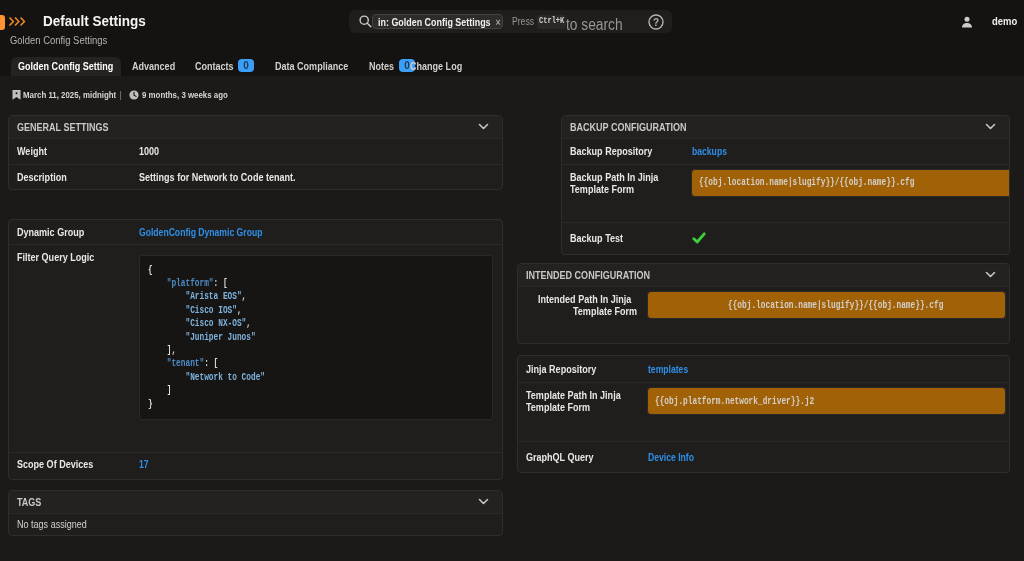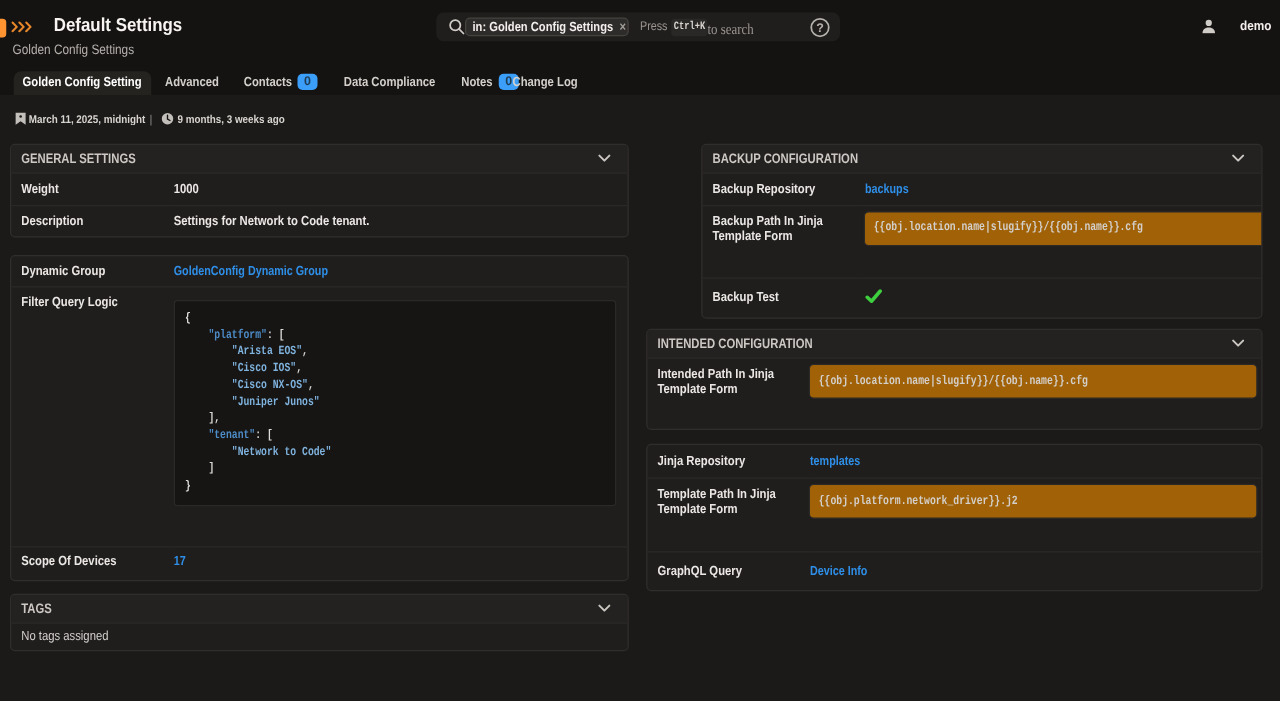--- a/index.html
+++ b/index.html
@@ -63,21 +63,21 @@
   <div class="pagesub"><span class="sx">Golden Config Settings</span></div>
 
   <div class="searchbar">
     <svg style="position:absolute;left:10px;top:5px" width="13" height="13" viewBox="0 0 13 13">
       <circle cx="5.2" cy="5.2" r="4.1" fill="none" stroke="#cfcbc7" stroke-width="1.4"></circle>
       <path d="M8.3 8.3 L11.8 11.8" stroke="#cfcbc7" stroke-width="1.4" stroke-linecap="round"></path>
     </svg>
     <span class="s-chip"><span class="sx" style="transform:scaleX(0.85)">in: Golden Config Settings&nbsp;&nbsp;<span style="color:#a09c98;">×</span></span></span>
     <span style="position:absolute;left:163px;top:5.5px;color:#9b9692;font-size:10px;"><span class="sx">Press</span></span>
     <span style="position:absolute;left:187.5px;top:4.5px;background:#2a2826;border-radius:3px;height:14px;width:29px;padding:1.5px 0 0 2px;font-size:9px;font-weight:bold;color:#d8d4d0;font-family:'Liberation Mono',monospace;"><span class="mx">Ctrl+K</span></span>
-    <span style="position:absolute;left:216.5px;top:5.5px;color:#9b9692;font-size:12px;font-family:Liberation Serif, serif;"><span class="sx">to search</span></span>
+    <span style="position:absolute;left:216.5px;top:5.5px;color:#9b9692;font-size:16px;"><span class="sx">to search</span></span>
     <svg class="s-help" width="16" height="16" viewBox="0 0 16 16">
       <circle cx="8" cy="8" r="7" fill="none" stroke="#b5b1ad" stroke-width="1.4"></circle>
       <text x="8" y="11.5" text-anchor="middle" font-size="10" font-weight="bold" fill="#b5b1ad" font-family="Liberation Sans, sans-serif">?</text>
     </svg>
   </div>
 
   <div class="user">
     <svg width="12" height="12" viewBox="0 0 12 12">
       <circle cx="6" cy="3.3" r="2.5" fill="#cfcbc7"></circle>
       <path d="M1 11.6 C1 8.3 3.6 7 6 7 C8.4 7 11 8.3 11 11.6 Z" fill="#cfcbc7"></path>
@@ -101,21 +101,21 @@
   </svg>
   <div class="daterow" style="left:23.2px;"><span class="sx" style="transform:scaleX(0.875)">March 11, 2025, midnight</span></div>
   <div class="daterow" style="left:119.5px;color:#8a8682;font-weight:normal;">|</div>
   <svg style="position:absolute;left:129px;top:90px" width="10" height="10" viewBox="0 0 10 10">
     <circle cx="5" cy="5" r="4.6" fill="#c2beba"></circle>
     <path d="M5 2.2 V5.2 L7 6.4" stroke="#151312" stroke-width="1.1" fill="none" stroke-linecap="round"></path>
   </svg>
   <div class="daterow" style="left:142px;"><span class="sx" style="transform:scaleX(0.875)">9 months, 3 weeks ago</span></div>
 
   <div class="col colL">
-    <div class="panel" style="margin-bottom:14px;">
+    <div class="panel" style="margin-bottom:29px;">
       <div class="phead"><span class="sx82">GENERAL SETTINGS</span>
         <svg class="chv" width="11" height="8" viewBox="0 0 11 8">
           <path d="M1.5 1.5 L5.5 5.5 L9.5 1.5" fill="none" stroke="#c9c5c1" stroke-width="1.6" stroke-linecap="round" stroke-linejoin="round"></path>
         </svg>
       </div>
       <table class="attr">
         <tbody>
           <tr style="height:25px;">
             <td class="lbl"><span class="sx">Weight</span></td>
             <td class="val"><span class="sx">1000</span></td>
@@ -207,21 +207,21 @@
     </div>
 
     <div class="panel" style="margin-bottom:10.5px;">
       <div class="phead"><span class="sx82">INTENDED CONFIGURATION</span>
         <svg class="chv" width="11" height="8" viewBox="0 0 11 8">
           <path d="M1.5 1.5 L5.5 5.5 L9.5 1.5" fill="none" stroke="#c9c5c1" stroke-width="1.6" stroke-linecap="round" stroke-linejoin="round"></path>
         </svg>
       </div>
       <table class="attr">
         <tbody>
-        <tr style="height:56px;">
+        <tr style="height:56px;text-align:right;">
             <td class="lbl vtop"><span class="sx">Intended Path In Jinja</span><br><span class="sx">Template Form</span></td>
             <td class="val vtop0">
               <div class="jinja"><span class="mx">{{obj.location.name|slugify}}/{{obj.name}}.cfg</span></div>
             </td>
           </tr>
       </tbody>
       </table>
     </div>
 
     <div class="panel">

